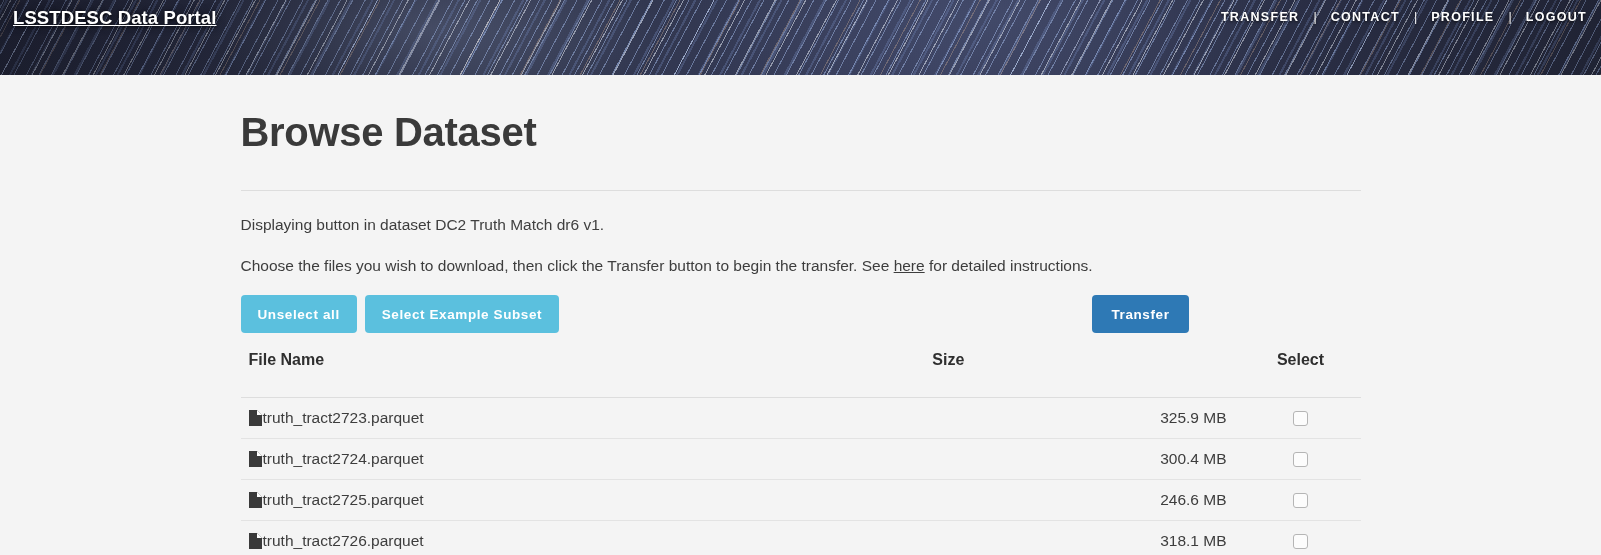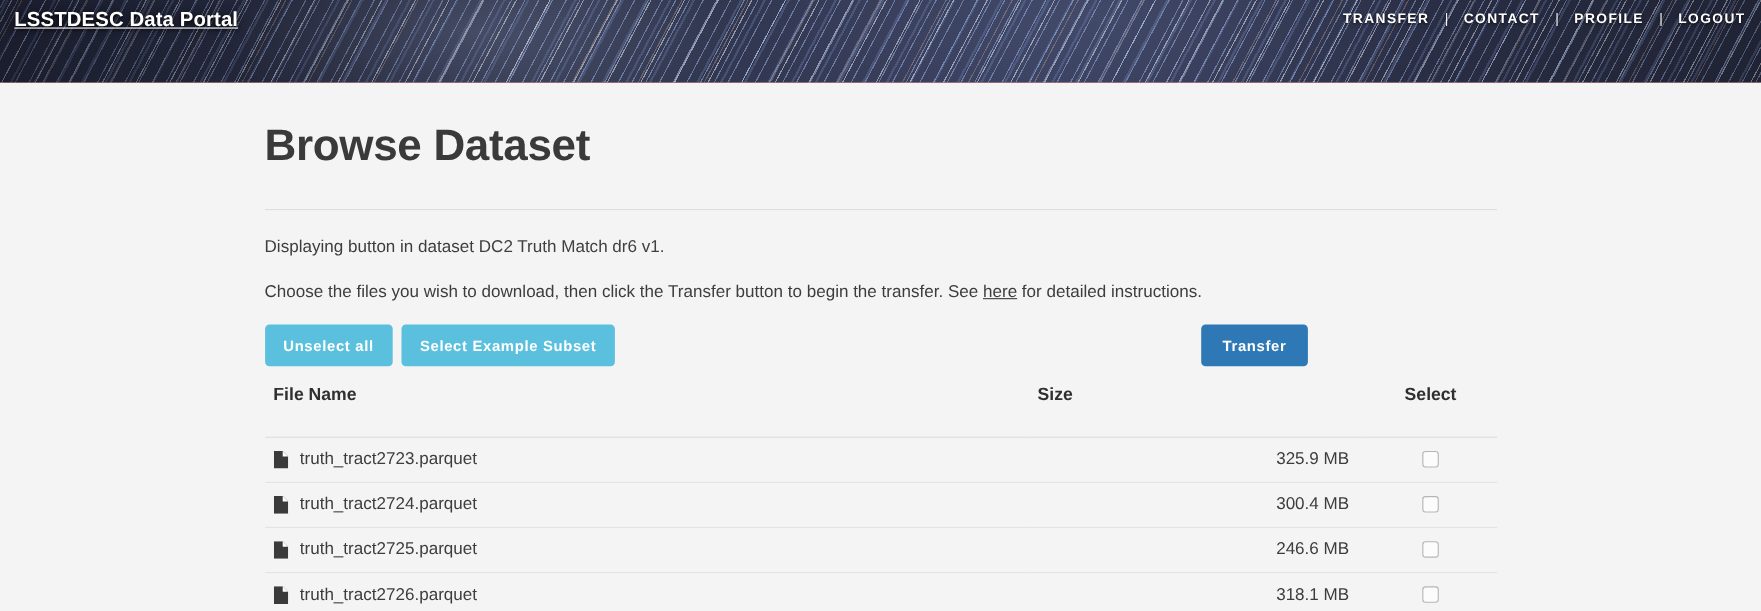--- a/index.html
+++ b/index.html
@@ -12,21 +12,21 @@
     color: #333333;
     overflow: hidden;
   }
 
   
   .banner {
     position: relative;
     width: 1601px;
     height: 75px;
     overflow: hidden;
-    background: #b91c1c;
+    background: #15803d;
   }
   .banner-bg {
     position: absolute;
     inset: 0;
     background-color: #2c3042;
     background-image:
       repeating-linear-gradient(118deg,
         rgba(150,175,225,0.00) 0px, rgba(150,175,225,0.00) 3px,
         rgba(168,192,240,0.55) 3px, rgba(168,192,240,0.55) 4px,
         rgba(150,175,225,0.00) 4px, rgba(150,175,225,0.00) 11px),
@@ -173,21 +173,21 @@
   table.files th.col-select { text-align: center; width: 120px; }
   table.files td {
     font-size: 15.5px;
     color: #3d3d3d;
     padding: 11px 8px;
     border-bottom: 1px solid #e3e3e3;
     vertical-align: middle;
   }
   table.files td.col-size { text-align: right; padding-right: 14px; white-space: nowrap; }
   table.files td.col-select { text-align: center; }
-  .fname-cell { display: flex; align-items: center; gap: 11px; }
+  .fname-cell { display: flex; align-items: center; gap: 1px; }
   .file-icon { flex: 0 0 auto; display: inline-block; width: 13px; height: 16px; }
   .fname { white-space: nowrap; }
   .cbox {
     -webkit-appearance: none;
     appearance: none;
     width: 15px;
     height: 15px;
     border: 1px solid #b5b5b5;
     border-radius: 3px;
     background: #fcfcfc;

